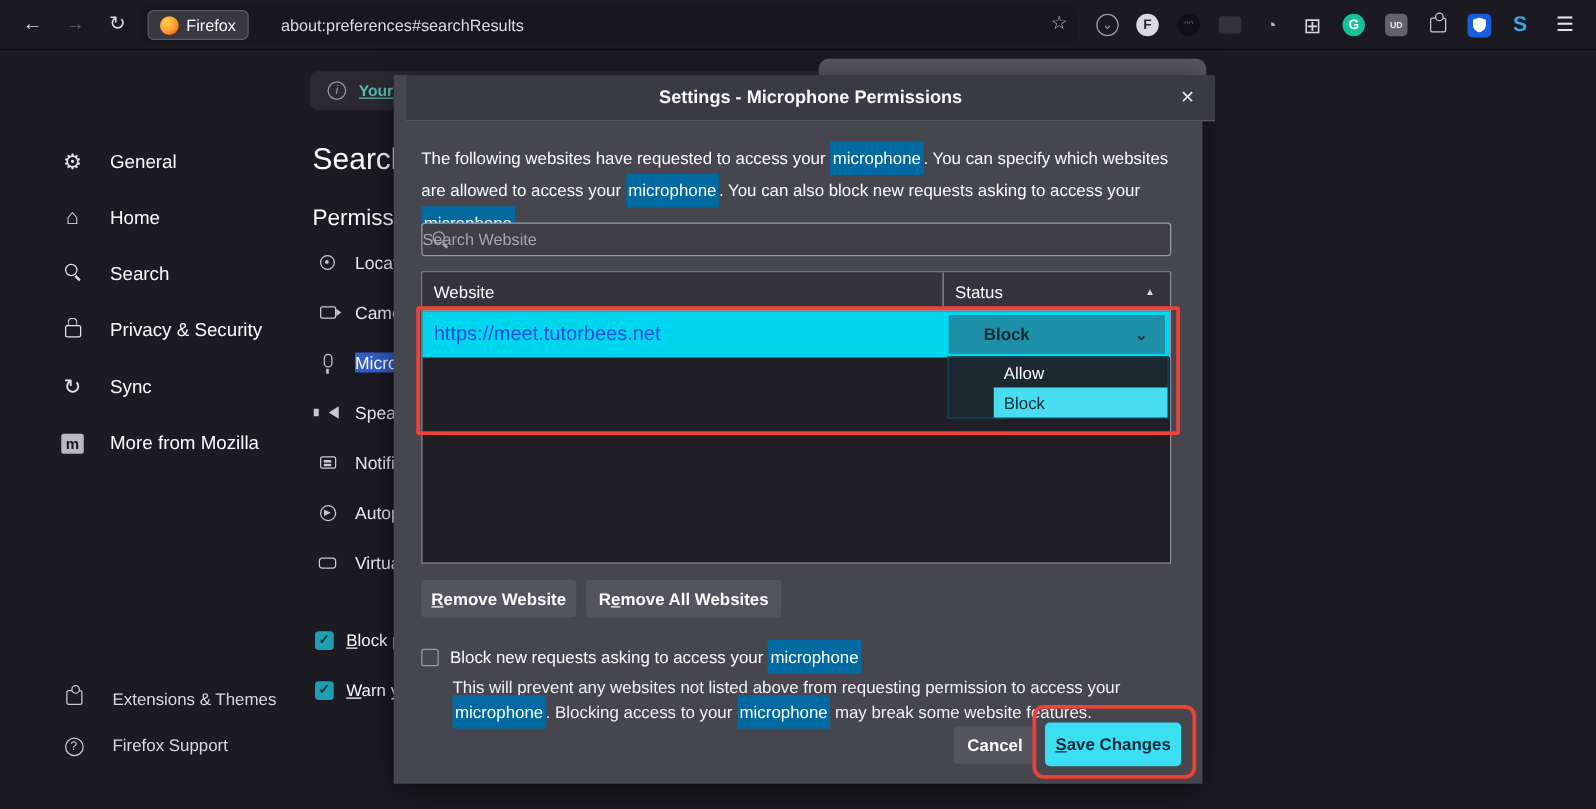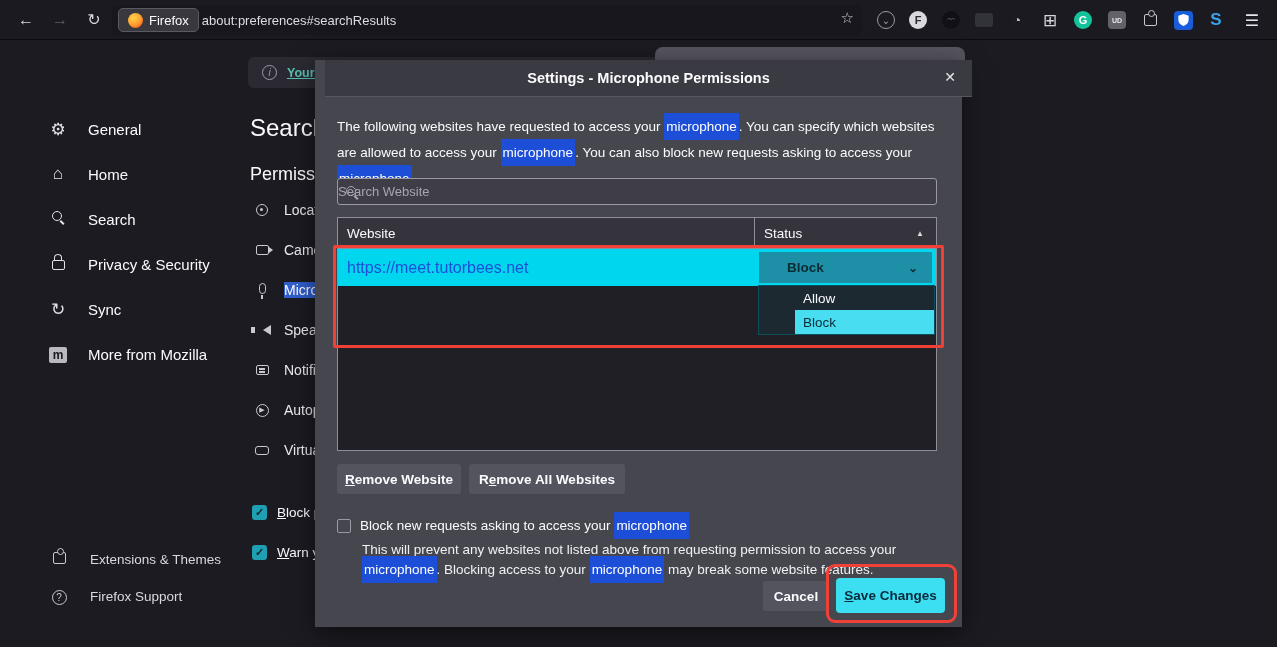--- a/index.html
+++ b/index.html
@@ -13,21 +13,21 @@
   .navbtn { position:absolute; top:8px; width:24px; height:24px; text-align:center;
             line-height:24px; font-size:16px; color:#d7d7dc; }
   .navbtn.dim { color:#5c5b64; }
   .urlbar { position:absolute; left:112px; top:5px; width:750px; height:30px;
             background:#18171d; border-radius:6px; display:flex; align-items:center; }
   .sitechip { display:flex; align-items:center; gap:6px; margin-left:6px; padding:2px 9px;
               height:24px; background:#39383f; border:1px solid #5b5a63; border-radius:5px; }
   .foxlogo { width:15px; height:15px; border-radius:50%;
              background:radial-gradient(circle at 35% 30%, #ffd24a, #ff9a2e 55%, #e24b1e 90%); }
   .sitechip span.lbl { font-size:13px; color:#fbfbfe; }
-  .urltext { margin-left:3px; font-size:13px; color:#dcdce2; }
+  .urltext { margin-left:26px; font-size:13px; color:#dcdce2; }
   .urlstar { position:absolute; right:8px; top:4px; font-size:15px; color:#c9c9cf; }
   .tbicon { position:absolute; top:9px; width:22px; height:22px; display:flex;
             align-items:center; justify-content:center; font-size:14px; color:#b9b9c1; }
   .circ { width:18px; height:18px; border-radius:50%; display:flex; align-items:center;
           justify-content:center; }
   .pocket { border:1.5px solid #9a9aa4; color:#9a9aa4; font-size:10px; }
   .fcirc  { background:#d9d9de; color:#2a2a30; font-weight:bold; font-size:11px; }
   .paw    { background:#111016; color:#6e6d76; font-size:10px; }
   .dimext { width:18px; height:14px; background:#43424a; border-radius:3px; opacity:.6; }
   .gramm  { background:#15c39a; color:#fff; font-weight:bold; font-size:11px; }
@@ -107,21 +107,21 @@
 
   
   .dialog { position:absolute; left:315px; top:60px; width:647px; height:567px;
             background:#46464e; box-shadow:0 6px 24px rgba(0,0,0,.55); z-index:10; }
   .dlg-header { position:absolute; left:0; top:0; width:100%; height:37px; background:#3a3a42;
                 border-bottom:1px solid #57575f; display:flex; align-items:center; justify-content:center;margin-left:10px; }
   .dlg-title { font-size:14.5px; font-weight:bold; color:#fbfbfe; }
   .dlg-close { position:absolute; right:16px; top:9px; font-size:14px; color:#e6e6ea; }
   .dlg-intro { position:absolute; left:22px; top:54px; width:606px; font-size:13.5px;
                line-height:26px; color:#fbfbfe; }
-  mark.hl { background:#1d4ed8; color:#fff; padding:6px 2px; }
+  mark.hl { background:#0369a1; color:#fff; padding:6px 2px; }
   .dlg-search { position:absolute; left:22px; top:118px; width:600px; height:27px;
                 background:#3f3e47; border:1px solid #9a9aa5; border-radius:3px;
                 color:#a6a6b0; font-size:13px; 
                 font-family:"Liberation Sans", sans-serif; }
   .dlg-search::placeholder { color:#a6a6b0; }
   .srch-mag { position:absolute; left:31px; top:125px; color:#a6a6b0; z-index:11; }
 
   .dlg-table { position:absolute; left:22px; top:157px; width:600px; height:234px;
                border:1px solid #8f8f9b; background:#201f26; }
   .tbl-head { position:absolute; left:0; top:0; width:100%; height:31px; background:#35343c;

